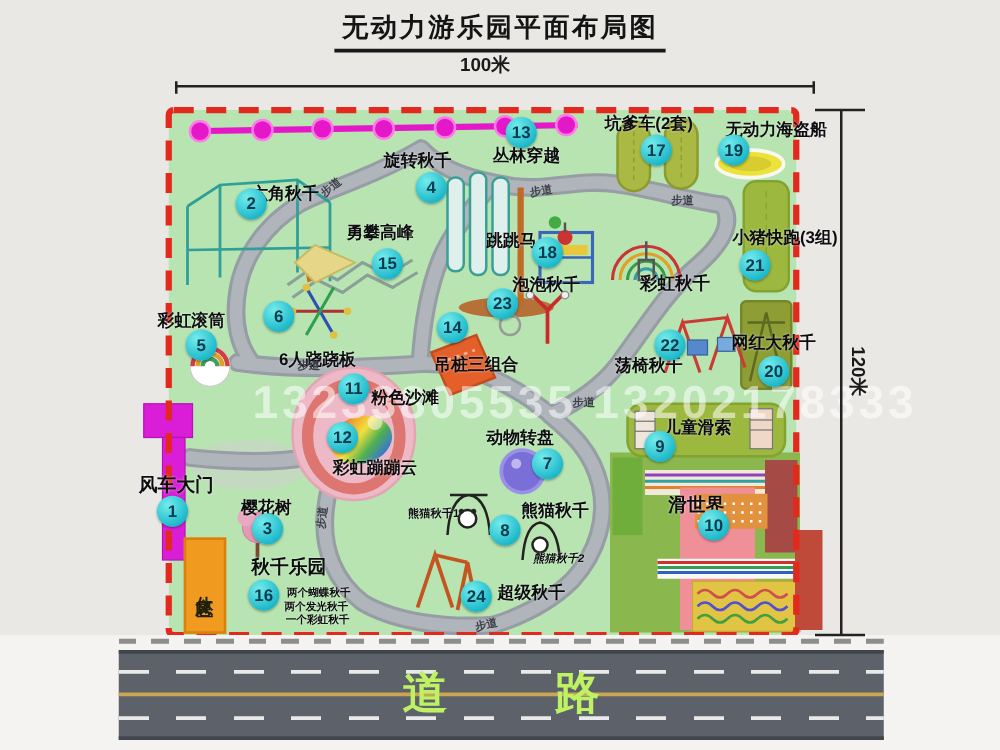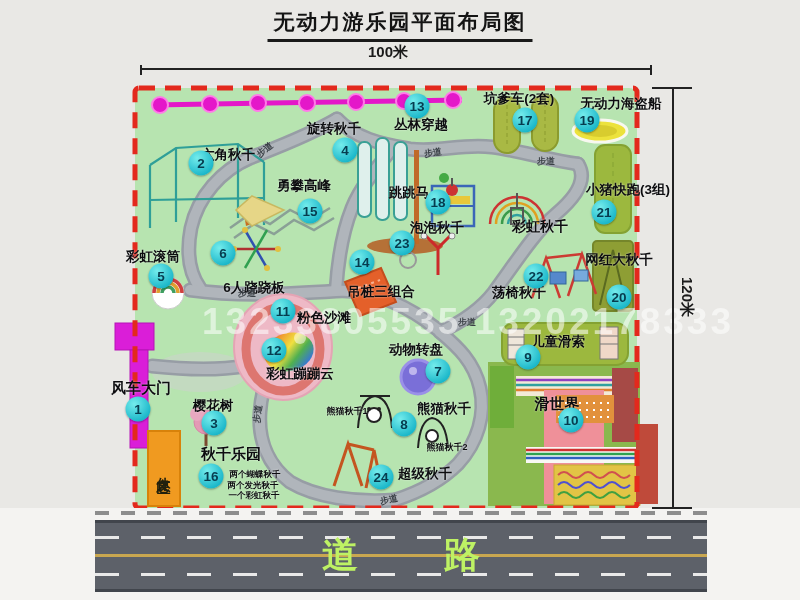--- a/index.html
+++ b/index.html
@@ -320,33 +320,33 @@
       <div class="ml" style="left: 304px; top: 186px; font-size: 13.5px;">勇攀高峰</div>
       <div class="ml badge" style="left: 310px; top: 211px; font-size: 13.5px;">15</div>
       <div class="ml" style="left: 231px; top: 454px; font-size: 15px;">秋千乐园</div>
       <div class="ml badge" style="left: 211px; top: 476px; font-size: 13.5px;">16</div>
       <div class="ml" style="left: 519px; top: 99px; font-size: 13.5px;">坑爹车(2套)</div>
       <div class="ml badge" style="left: 525px; top: 120px; font-size: 13.5px;">17</div>
       <div class="ml" style="left: 409px; top: 193px; font-size: 13.5px;">跳跳马</div>
       <div class="ml badge" style="left: 438px; top: 202px; font-size: 13.5px;">18</div>
       <div class="ml" style="left: 621px; top: 104px; font-size: 13.5px;">无动力海盗船</div>
       <div class="ml badge" style="left: 587px; top: 120px; font-size: 13.5px;">19</div>
-      <div class="ml" style="left: 619px; top: 260px; font-size: 13.5px; text-align: center;">网红大秋千</div>
+      <div class="ml" style="left: 619px; top: 274px; font-size: 13.5px; text-align: center;">网红大秋千</div>
       <div class="ml badge" style="left: 619px; top: 297px; font-size: 13.5px;">20</div>
       <div class="ml" style="left: 628px; top: 190px; font-size: 13.5px;">小猪快跑(3组)</div>
       <div class="ml badge" style="left: 604px; top: 212px; font-size: 13.5px;">21</div>
       <div class="ml" style="left: 519px; top: 293px; font-size: 13.5px;">荡椅秋千</div>
       <div class="ml badge" style="left: 536px; top: 276px; font-size: 13.5px;">22</div>
       <div class="ml" style="left: 437px; top: 228px; font-size: 13.5px;">泡泡秋千</div>
       <div class="ml badge" style="left: 402px; top: 243px; font-size: 13.5px;">23</div>
       <div class="ml" style="left: 425px; top: 474px; font-size: 13.5px;">超级秋千</div>
       <div class="ml badge" style="left: 381px; top: 477px; font-size: 13.5px;">24</div>
       <div class="ml" style="left: 540px; top: 227px; font-size: 14px;">彩虹秋千</div>
       <div class="ml" style="left: 347px; top: 411px; font-size: 9px;">熊猫秋千1</div>
-      <div class="ml" style="left: 447px; top: 447px; font-size: 9px;">熊猫秋千2</div>
+      <div class="ml" style="left: 447px; top: 447px; font-size: 9px; font-style: italic;">熊猫秋千2</div>
       <div class="ml" style="left: 255px; top: 475px; font-size: 8.5px; text-align: center;">两个蝴蝶秋千</div>
       <div class="ml" style="left: 253px; top: 486px; font-size: 8.5px;">两个发光秋千</div>
       <div class="ml" style="left: 254px; top: 496px; font-size: 8.5px;">一个彩虹秋千</div>
       <div class="ml path-label" style="left: 265px; top: 150px; font-size: 9px; transform: translate(-50%, -50%) rotate(-38deg);">步道</div>
       <div class="ml path-label" style="left: 433px; top: 153px; font-size: 9px; transform: translate(-50%, -50%) rotate(-8deg);">步道</div>
       <div class="ml path-label" style="left: 546px; top: 161px; font-size: 9px;">步道</div>
       <div class="ml path-label" style="left: 247px; top: 293px; font-size: 9px;">步道</div>
       <div class="ml path-label" style="left: 467px; top: 322px; font-size: 9px;">步道</div>
       <div class="ml path-label" style="left: 258px; top: 414px; font-size: 9px; transform: translate(-50%, -50%) rotate(-82deg);">步道</div>
       <div class="ml path-label" style="left: 389px; top: 500px; font-size: 9px; transform: translate(-50%, -50%) rotate(-12deg);">步道</div>

